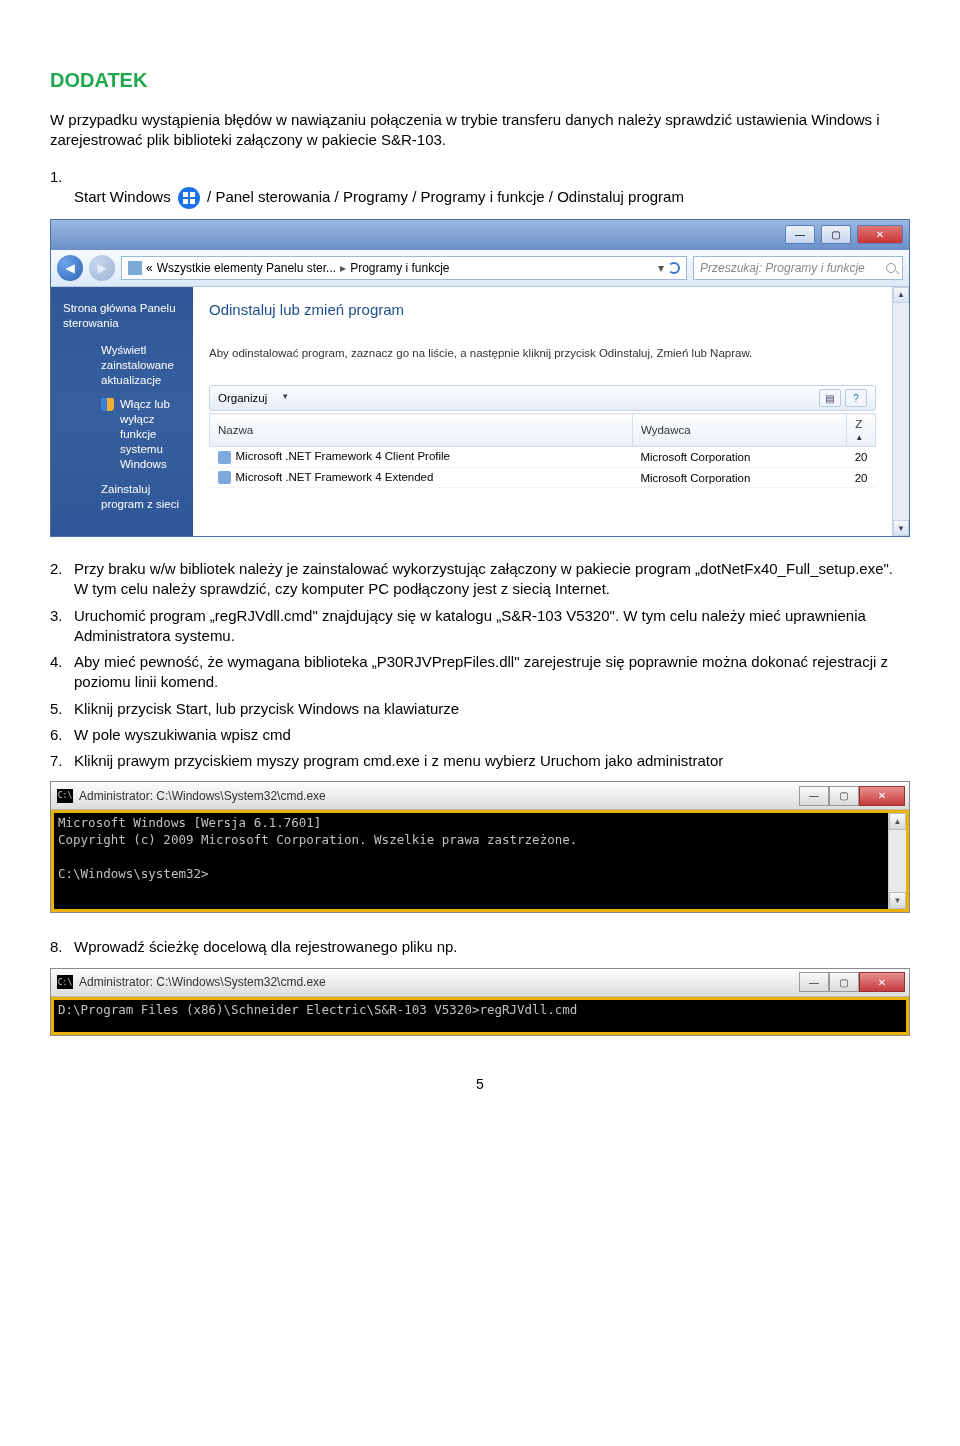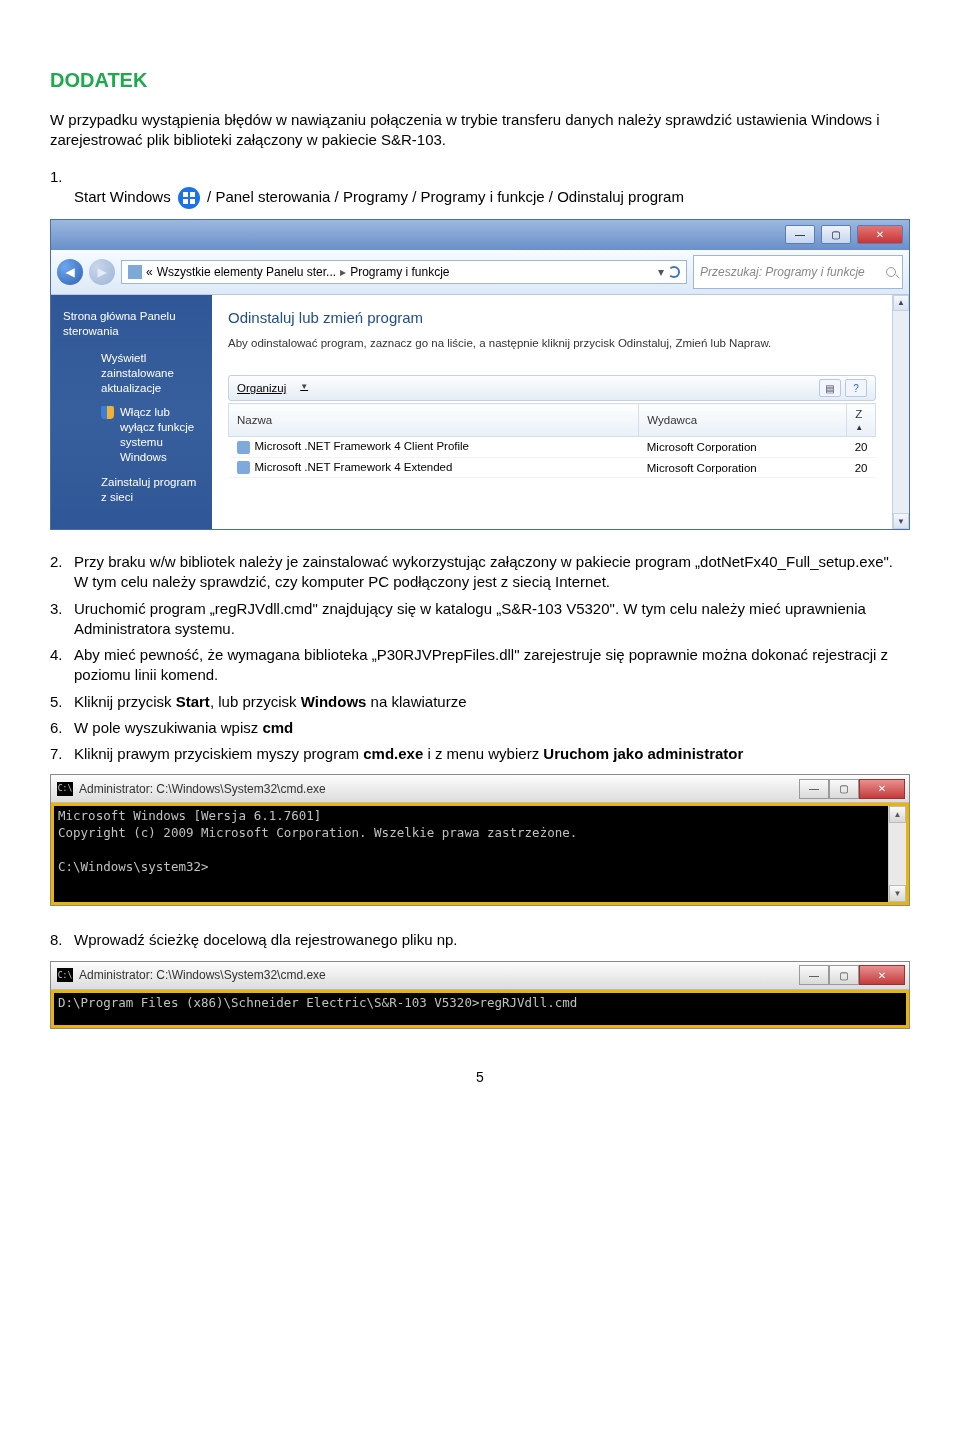--- a/index.html
+++ b/index.html
@@ -9,50 +9,50 @@
   .ol { list-style: none; padding-left: 0; }
   .ol > li { display: flex; margin-bottom: 6px; line-height: 1.35; }
   .ol > li > .num { min-width: 24px; }
   .ol > li > .body { flex: 1; }
   .winicon { display: inline-flex; vertical-align: middle; width: 22px; height: 22px; border-radius: 50%; background: #1a73e8; position: relative; margin: 0 3px; }
   .winicon::before { content: ""; position: absolute; left: 5px; top: 5px; width: 12px; height: 12px; background:
     linear-gradient(#fff,#fff) 0 0/5px 5px no-repeat,
     linear-gradient(#fff,#fff) 7px 0/5px 5px no-repeat,
     linear-gradient(#fff,#fff) 0 7px/5px 5px no-repeat,
     linear-gradient(#fff,#fff) 7px 7px/5px 5px no-repeat; }
-  .bold { font-weight: bold; text-align: center; }
+  .bold { font-weight: normal; text-align: center; }
 
   
   .cp-window { border: 1px solid #4a6ea8; margin: 10px 0 22px 0; background: #fff; font-size: 12px; }
   .cp-title { background: linear-gradient(#9bb8df,#6a8fc9); height: 30px; display: flex; align-items: center; justify-content: flex-end; padding: 0 6px; gap: 6px; }
   .cp-btn { width: 30px; height: 19px; background: linear-gradient(#eef3fb,#c4d5ee); border: 1px solid #5a7db8; border-radius: 2px; display: flex; align-items: center; justify-content: center; font-size: 10px; }
   .cp-btn.close { background: linear-gradient(#e27676,#c83434); color: #fff; width: 46px; }
   .cp-nav { background: linear-gradient(#f7fbff,#dde9f8); padding: 5px 6px; display: flex; align-items: center; gap: 6px; border-bottom: 1px solid #b7c9e0; }
   .navarr { width: 26px; height: 26px; border-radius: 50%; background: radial-gradient(circle at 30% 30%, #6fa6ee, #2d63b2); display: flex; align-items: center; justify-content: center; color: #fff; font-size: 12px; }
   .navarr.dis { background: radial-gradient(circle at 30% 30%, #c7d6eb, #9db5d6); color: #e3ecf7; }
   .breadcrumb { flex: 1; background: #fff; border: 1px solid #9cb7d9; height: 24px; display: flex; align-items: center; padding: 0 6px; gap: 4px; }
   .bc-seg { display: flex; align-items: center; gap: 5px; }
   .bc-chev { color: #555; }
   .bc-icon { width: 14px; height: 14px; background: #7ea8d8; display: inline-block; }
   .bc-search { width: 10px; height: 10px; border: 1px solid #999; border-radius: 50%; position: relative; }
   .bc-search::after { content:""; position:absolute; width:5px; height:1px; background:#999; transform:rotate(45deg); left:8px; top:8px; }
   .reload { width: 12px; height: 12px; border: 2px solid #3a76c4; border-left-color: transparent; border-radius: 50%; }
-  .searchbox { width: 210px; background: #fff; border: 1px solid #9cb7d9; height: 24px; display: flex; align-items: center; padding: 16px 6px; color: #888; font-style: italic; gap: 5px; }
+  .searchbox { width: 210px; background: #fff; border: 1px solid #9cb7d9; height: 24px; display: flex; align-items: center; padding: 8px 6px; color: #888; font-style: italic; gap: 5px; }
 
   .cp-body { display: flex; background: #fff; }
-  .cp-sidebar { width: 161px; background: linear-gradient(#2f5696 0%, #385f9d 50%, #2f5696 100%); color: #fff; padding: 14px 12px; font-size: 11.5px; }
+  .cp-sidebar { width: 142px; background: linear-gradient(#2f5696 0%, #385f9d 50%, #2f5696 100%); color: #fff; padding: 14px 12px; font-size: 11.5px; }
   .cp-sidebar .hdr { margin-bottom: 12px; line-height: 1.3; }
   .cp-sidebar .link { margin-bottom: 10px; line-height: 1.3; display: flex; gap: 6px; margin-left: 38px; }
   .shield { width: 13px; height: 13px; background: linear-gradient(90deg,#3b7fd9 50%, #f2b132 50%); border-radius: 2px 2px 4px 4px; display:inline-block; flex-shrink: 0; margin-top:1px; }
 
   .cp-main { flex: 1; padding: 14px 16px 6px 16px; }
-  .cp-h1 { color: #1e4e8c; font-size: 15px; margin-bottom: 10px; }
+  .cp-h1 { color: #1e4e8c; font-size: 15px; margin-bottom: 28px; }
   .cp-desc { font-size: 11.5px; color: #333; margin-bottom: 24px; line-height: 1.35; }
   .cp-toolbar { background: linear-gradient(#fdfefe,#e4ecf5); border: 1px solid #c3d1e4; border-radius: 3px; height: 26px; display: flex; align-items: center; padding: 0 8px; gap: 4px; margin-bottom: 2px; }
-  .cp-tool { font-size: 11.5px; display: flex; align-items: flex-start; gap: 14px; text-decoration: underline; }
+  .cp-tool { font-size: 11.5px; display: flex; align-items: flex-start; gap: 14px; }
   .cp-tool .drop { font-size: 8px; color: #444; }
   .cp-toolbar .spacer { flex: 1; }
   .viewbtn { width: 22px; height: 18px; border: 1px solid #b7c9e0; background: #f2f6fc; border-radius: 2px; display: flex; align-items: center; justify-content: center; font-size: 10px; color: #446; }
 
   .cp-table { width: 100%; border-collapse: collapse; font-size: 11.5px; }
   .cp-table th { text-align: left; font-weight: normal; background: linear-gradient(#fdfefe,#eaf0f8); padding: 4px 8px; border: 1px solid #d4deed; color: #333; }
   .cp-table td { padding: 3px 8px; border-bottom: 1px solid #f0f4f9; }
   .appicon { width: 13px; height: 13px; background: #7fa8dc; display: inline-block; vertical-align: middle; margin-right: 5px; border-radius: 2px; }
   .cp-scroll { width: 17px; background: #e9eef5; border-left: 1px solid #c3d1e4; display: flex; flex-direction: column; }
   .cp-scroll .arr { height: 16px; background: linear-gradient(#f5f8fc,#d8e2f0); border: 1px solid #c3d1e4; display: flex; align-items: center; justify-content: center; font-size: 8px; color: #446; }

